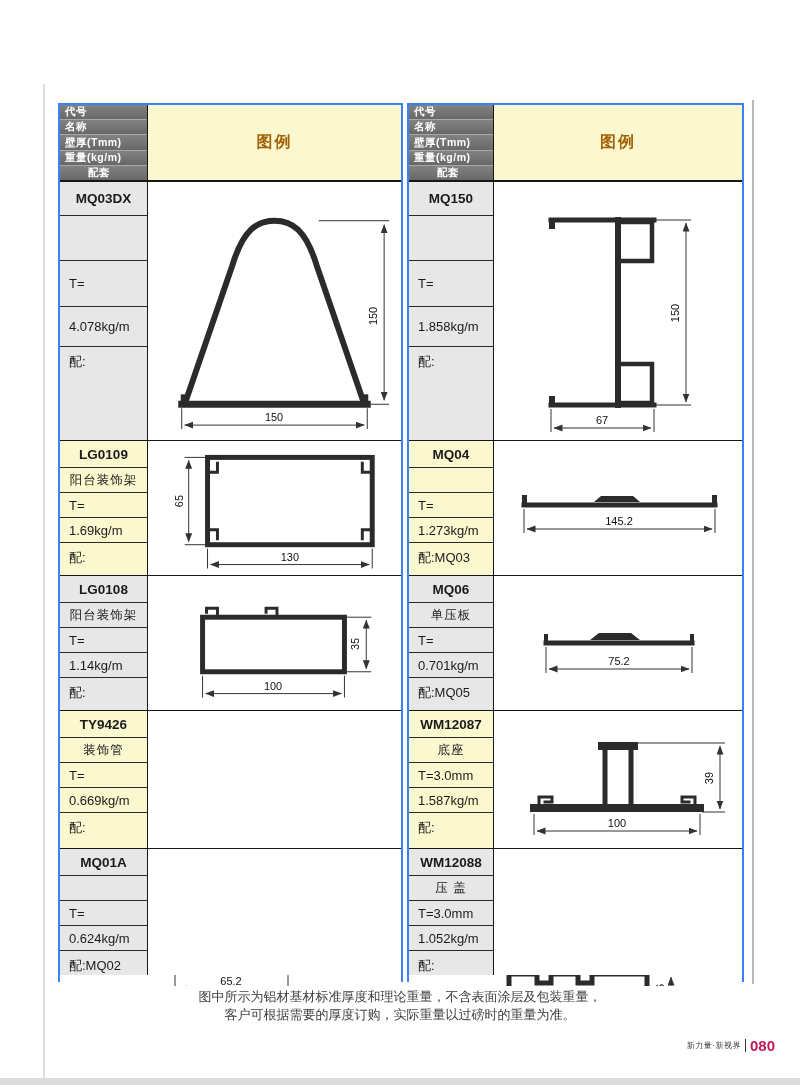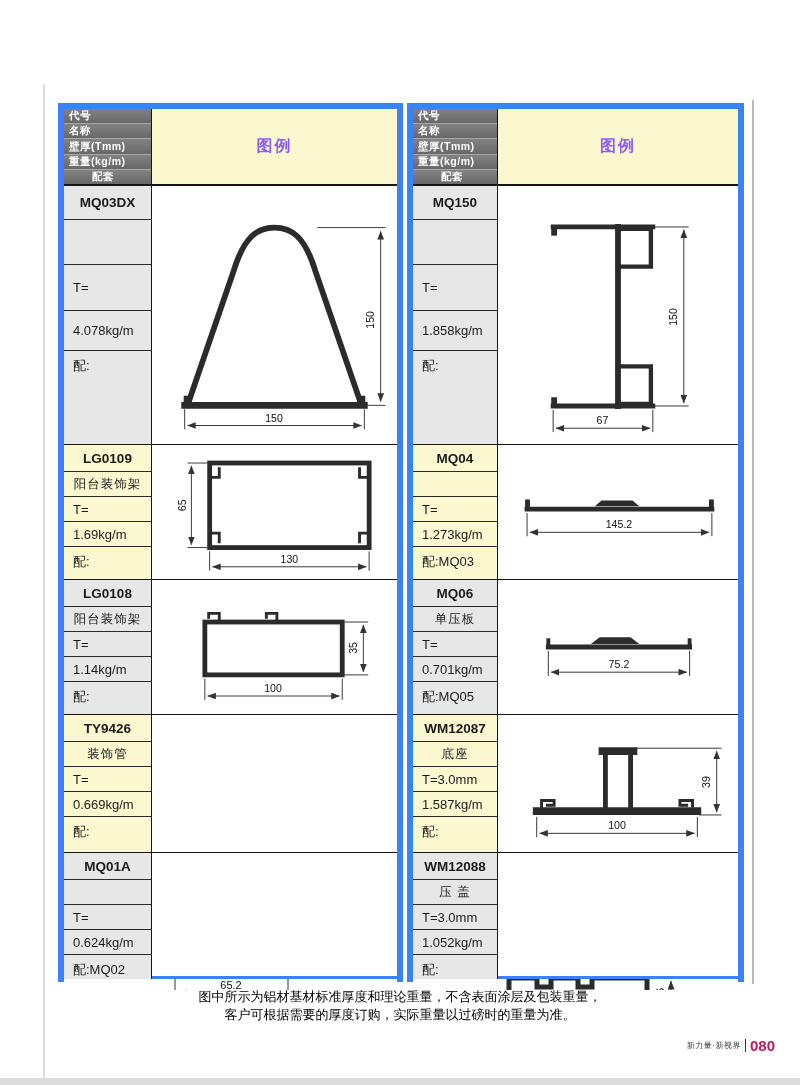--- a/index.html
+++ b/index.html
@@ -7,35 +7,35 @@
     width:800px;height:1085px;position:relative;background:#ffffff;
     font-family:"Liberation Sans","DejaVu Sans",sans-serif;color:#1a1a1a;
     overflow:hidden;
   }
   
   .page-edge-right{position:absolute;left:752px;top:100px;width:2px;height:884px;background:#b9b9b9;}
   .page-edge-left{position:absolute;left:43px;top:84px;width:2px;height:996px;background:#dedede;}
   .page-bottom-strip{position:absolute;left:0;top:1078px;width:800px;height:7px;background:#dcdcdc;}
 
   
-  .ptable{position:absolute;top:103px;border:6px solid #3b82f6;background:#fff;
+  .ptable{position:absolute;top:103px;border:2px solid #3b82f6;background:#fff;
           display:flex;flex-direction:column;box-sizing:border-box;}
   #table-left{left:58px;width:345px;height:879px;}
   #table-right{left:407px;width:337px;height:879px;}
 
   .thead{display:flex;height:75px;border-bottom:2px solid #161616;flex:none;}
   .hlabels{width:88px;flex:none;display:flex;flex-direction:column;border-right:1.5px solid #161616;box-sizing:border-box;}
   #table-right .hlabels{width:85px;}
   .hlabel{flex:1;display:flex;align-items:center;padding-left:5px;
           color:#fff;font-weight:bold;font-size:10.5px;letter-spacing:.5px;
           background:linear-gradient(180deg,#828282,#686868);
           border-bottom:1px solid #a8a8a8;box-sizing:border-box;}
   .hlabel:last-child{border-bottom:none;padding-left:28px;}
   .legend{flex:1;background:#fbf8d0;display:flex;align-items:center;justify-content:center;
-          font-weight:bold;font-size:16px;letter-spacing:2px;color:#8b5cf6;}
+          font-weight:bold;font-size:16px;letter-spacing:2px;color:#a16207;}
 
   .section{display:flex;border-bottom:1.5px solid #161616;flex:none;box-sizing:border-box;}
   .section:last-child{border-bottom:none;flex-direction:column;}
   .labels{width:88px;flex:none;display:flex;flex-direction:column;
           border-right:1.5px solid #161616;box-sizing:border-box;}
   #table-right .labels{width:85px;}
   .bg-gray{background:#e7e7e7;}
   .bg-yellow{background:#fbf8d0;}
 
   .cell{border-bottom:1px solid #2a2a2a;display:flex;align-items:center;box-sizing:border-box;flex:none;}
@@ -59,21 +59,21 @@
 
   .diagram{flex:1;display:flex;align-items:center;justify-content:center;background:#fff;overflow:hidden;}
 
   
   svg .prof{stroke:#2b2b2b;fill:none;stroke-linecap:square;stroke-linejoin:miter;}
   svg .fill{fill:#2b2b2b;stroke:none;}
   svg .dim{stroke:#333;stroke-width:1;fill:none;}
   svg text{font-size:11px;fill:#111;text-anchor:middle;font-family:"Liberation Sans","DejaVu Sans",sans-serif;}
 
   
-  .note{position:absolute;left:0;width:800px;text-align:center;font-size:13px;color:#000000;}
+  .note{position:absolute;left:0;width:800px;text-align:center;font-size:13px;color:#404040;}
   #note1{top:988px;}
   #note2{top:1006px;}
   .pagefoot{position:absolute;top:1037px;right:25px;display:flex;align-items:center;gap:4px;}
   .brand{font-size:8px;color:#3a3a3a;letter-spacing:.5px;}
   .footdivider{width:1px;height:13px;background:#333;}
   .pagenum{font-size:15px;font-weight:bold;color:#be185d;}
 </style>
 </head>
 <body>
 

